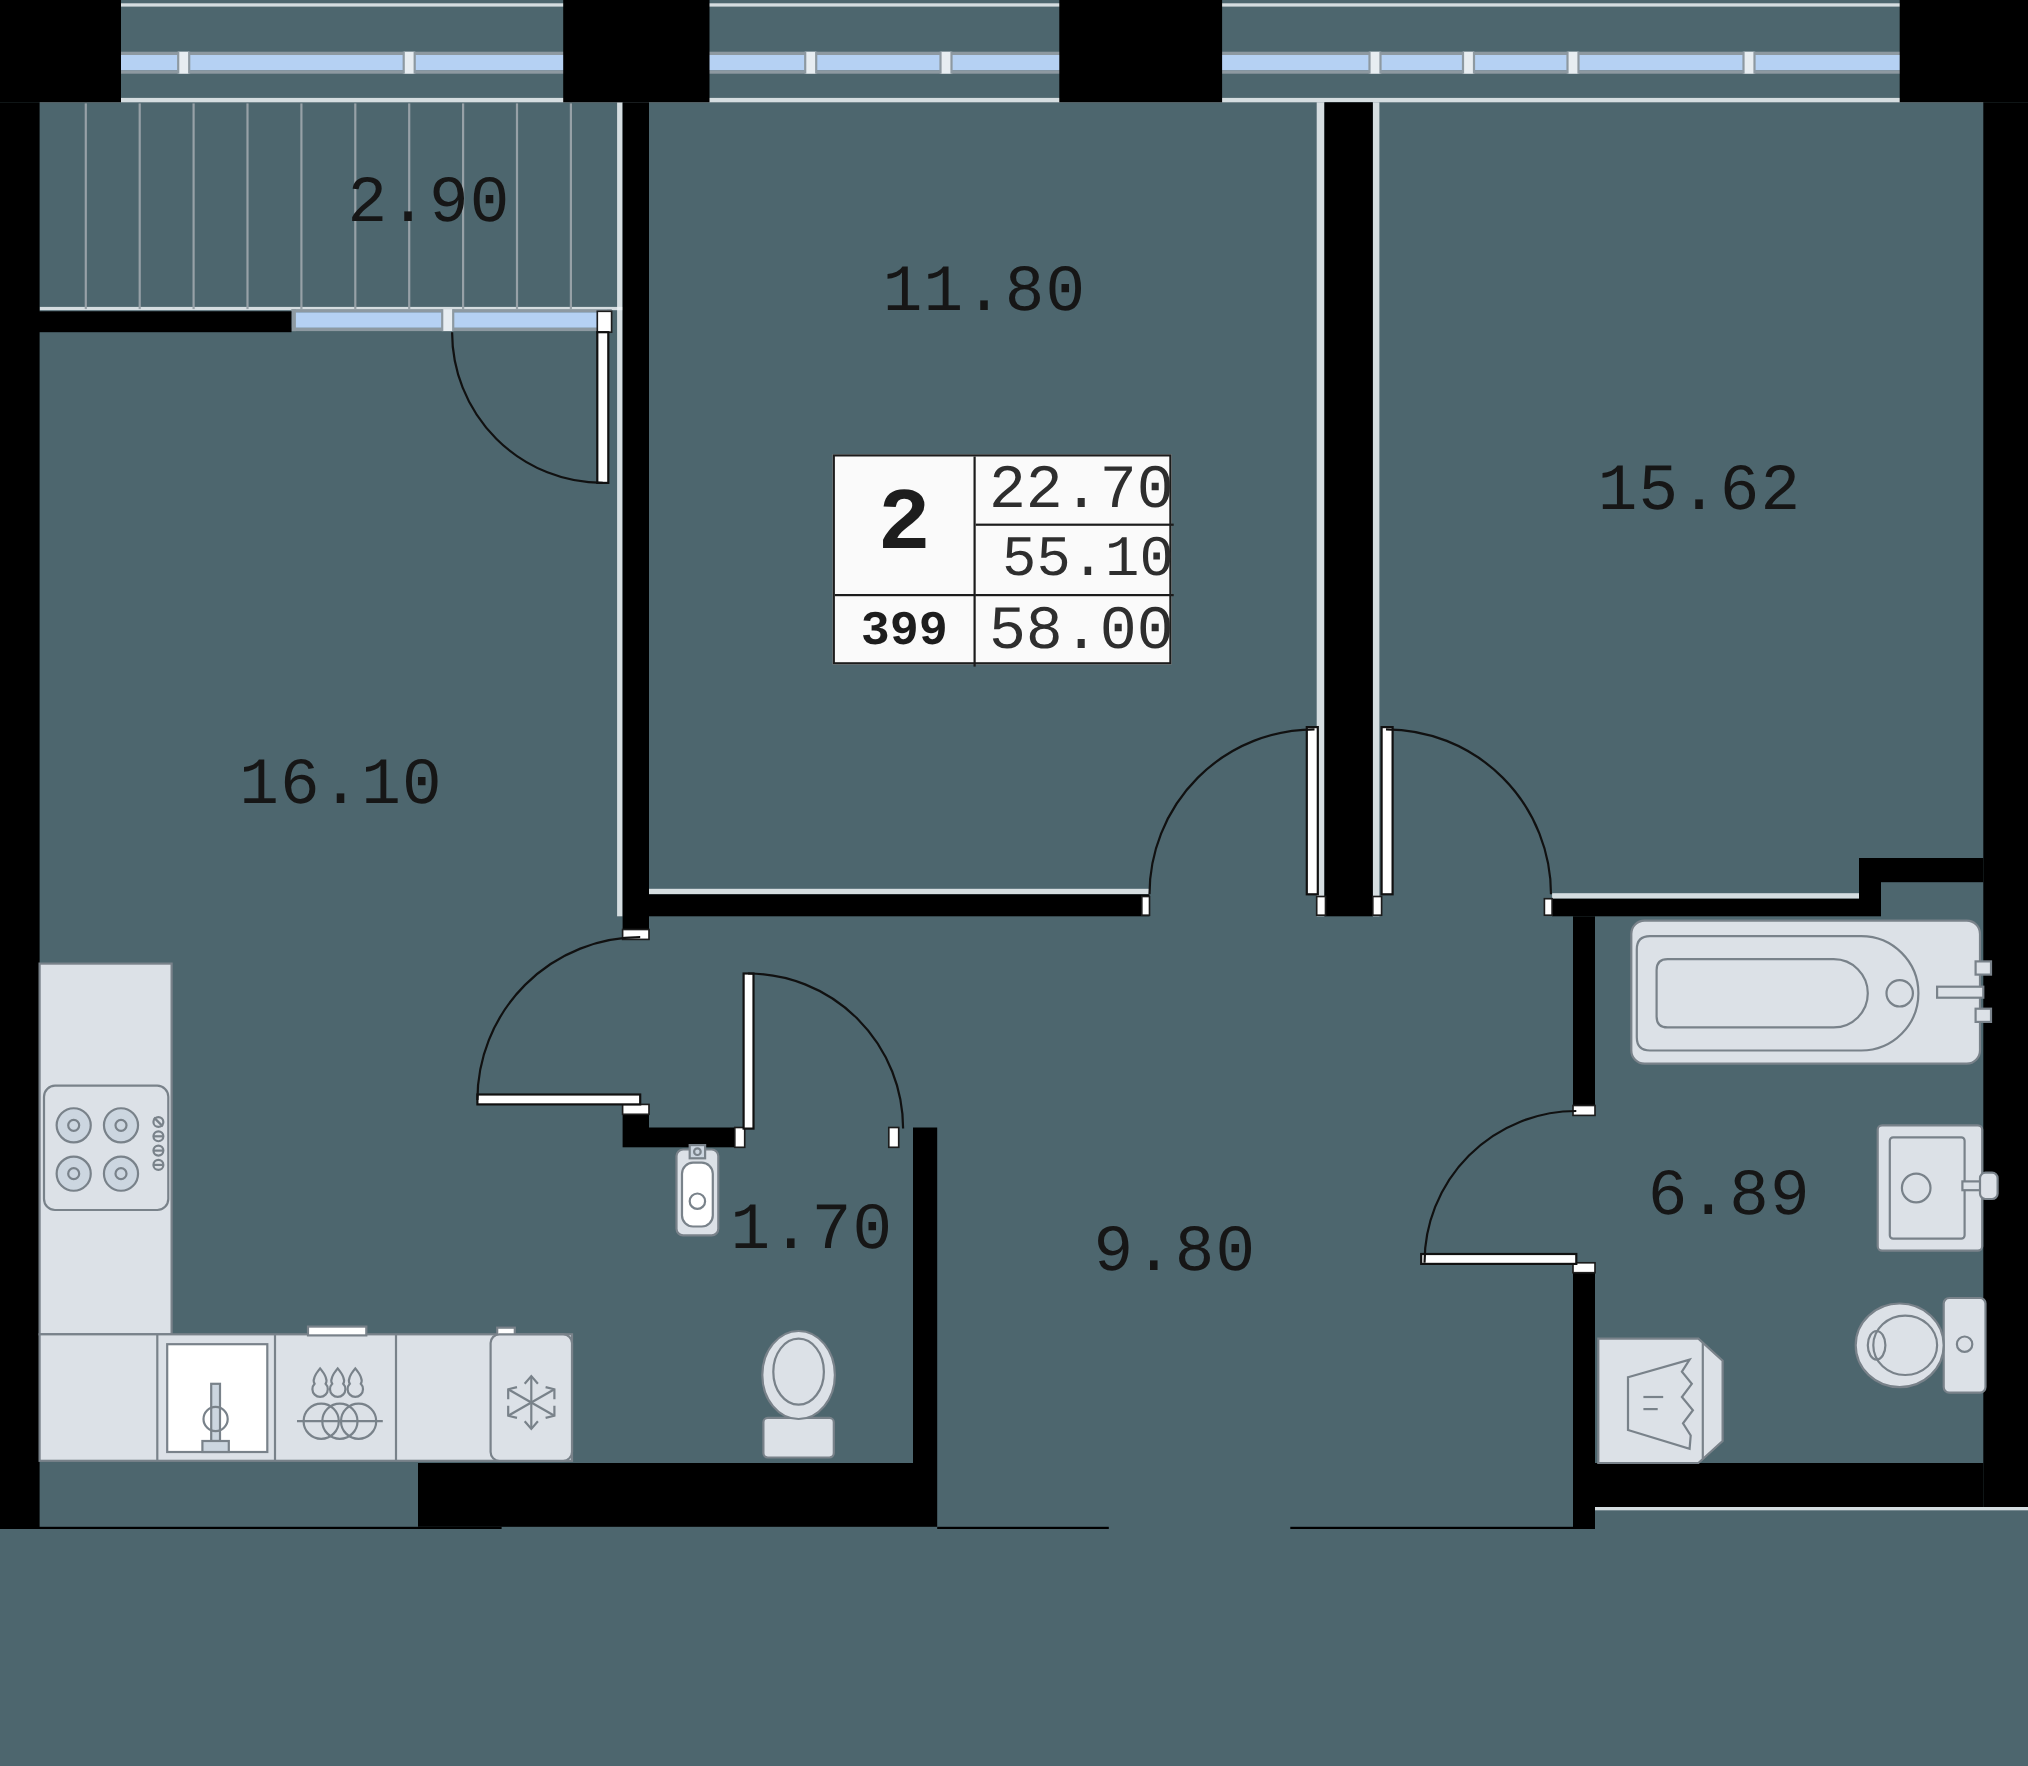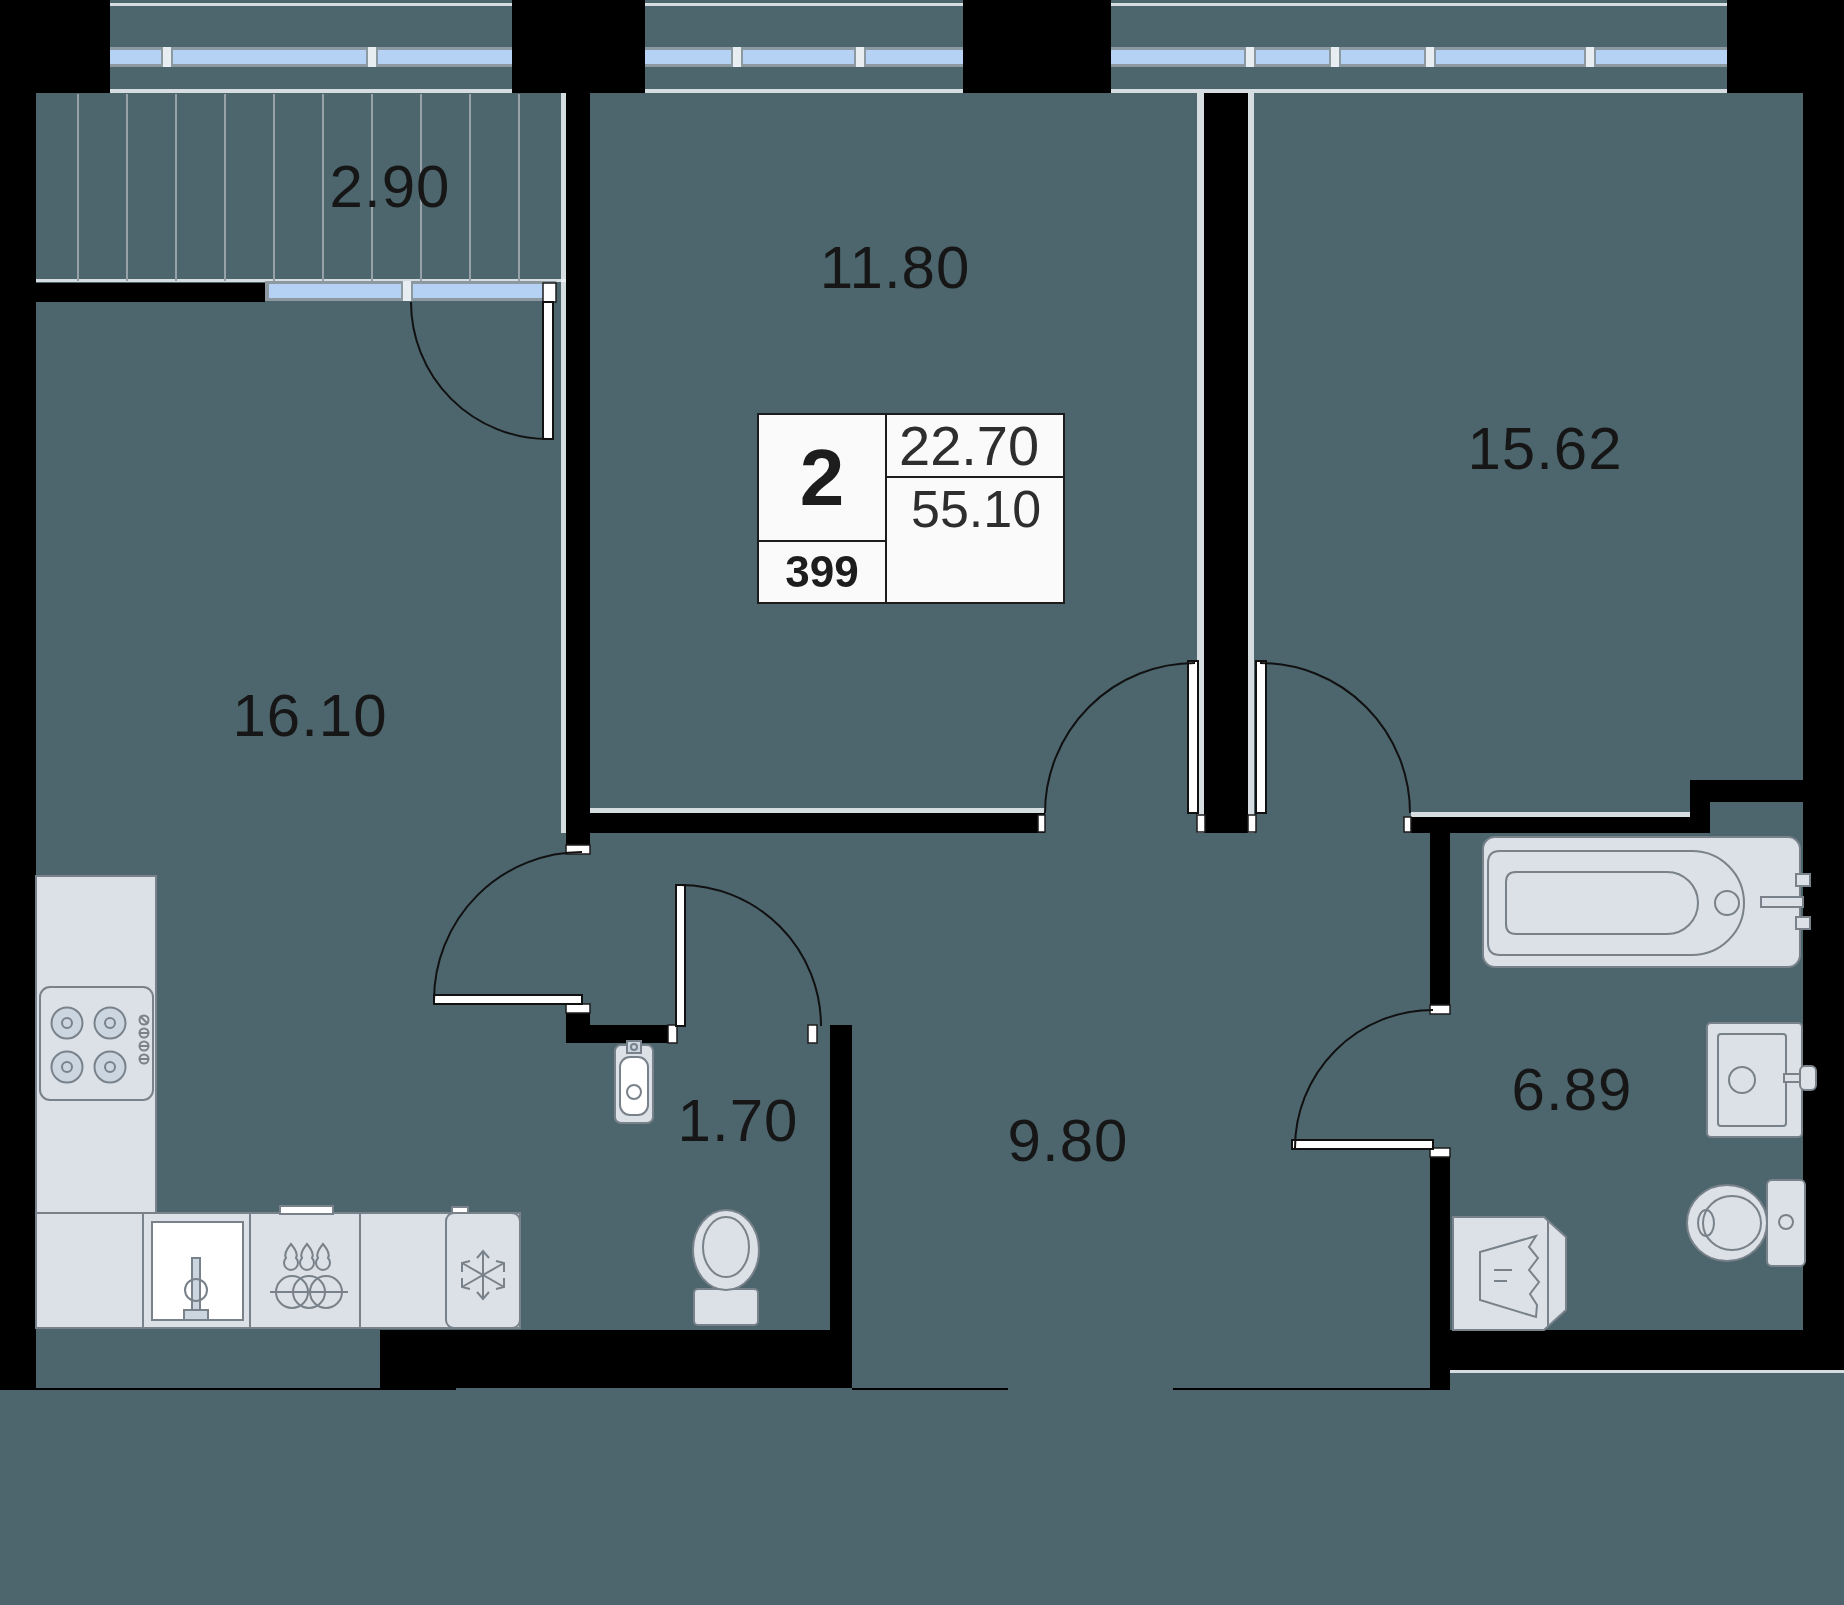--- a/index.html
+++ b/index.html
@@ -8,21 +8,21 @@
     --c-window:#b5d1f3;
     --c-window_frame:#8d99a1;
     --c-fixture_fill:#dce1e7;
     --c-fixture_stroke:#79828a;
     --c-label:#161616;
     --c-table_bg:#fafafa;
     --c-table_border:#1c1c1c;
   }
   html,body{margin:0;padding:0;background:var(--c-background);}
   .stage{position:relative;width:1844px;height:1390px;background:var(--c-background);overflow:hidden;
-         font-family:Liberation Sans, sans-serif;}
+         font-family:Liberation Mono, monospace;}
   svg{position:absolute;left:0;top:0;}
   .wall{fill:var(--c-wall);}
   .hairline{fill:#edf2f5;opacity:.85;}
   .win{fill:var(--c-window);}
   .winframe{fill:var(--c-window_frame);}
   .mullgap{fill:#e7edf1;}
   .hatch{stroke:#97a1a7;stroke-width:2;}
   .fix{fill:var(--c-fixture_fill);stroke:var(--c-fixture_stroke);stroke-width:2;}
   .fixsub{fill:#ccd6e0;stroke:var(--c-fixture_stroke);stroke-width:2;}
   .fixline{fill:none;stroke:var(--c-fixture_stroke);stroke-width:2;}
@@ -308,15 +308,16 @@
 <div class="room-label" style="left:310px;top:715px;">16.10</div>
 <div class="room-label" style="left:738px;top:1120px;">1.70</div>
 <div class="room-label" style="left:1068px;top:1140px;">9.80</div>
 <div class="room-label" style="left:1572px;top:1089px;">6.89</div>
 
 <div class="info-table">
   <div class="cell cell-rooms">2</div>
   <div class="cell cell-living">22.70</div>
   <div class="cell cell-floor">55.10</div>
   <div class="cell cell-number">399</div>
+  <div class="cell cell-total">58.00</div>
 </div>
 
 </div>
 
 </body></html>

